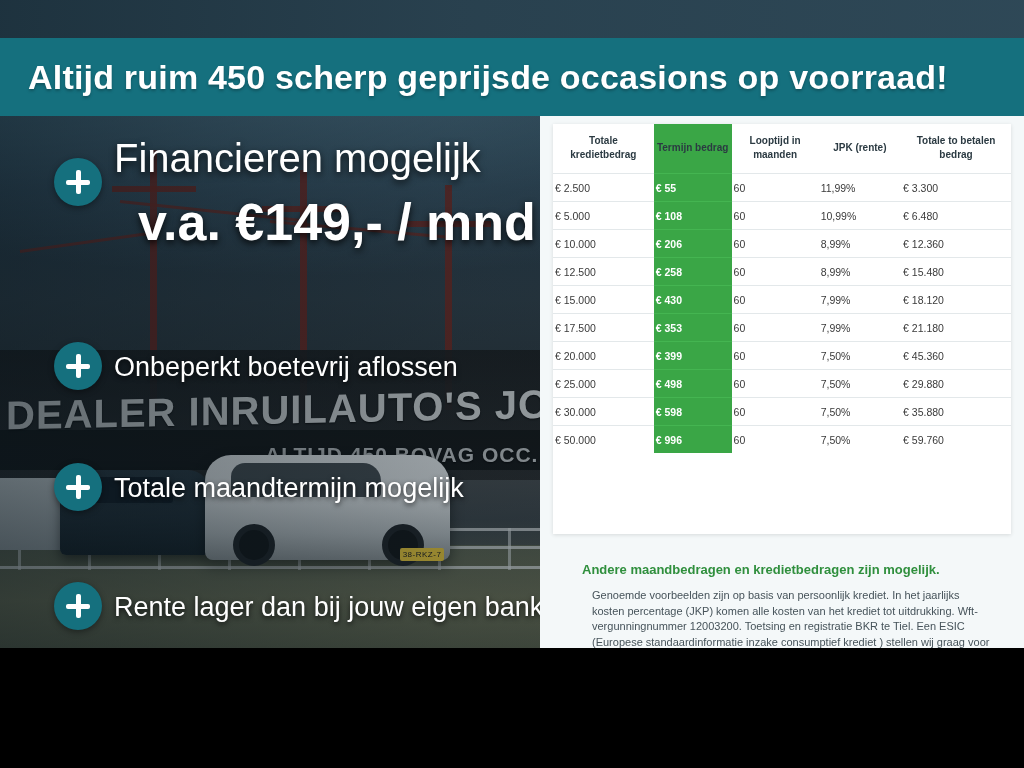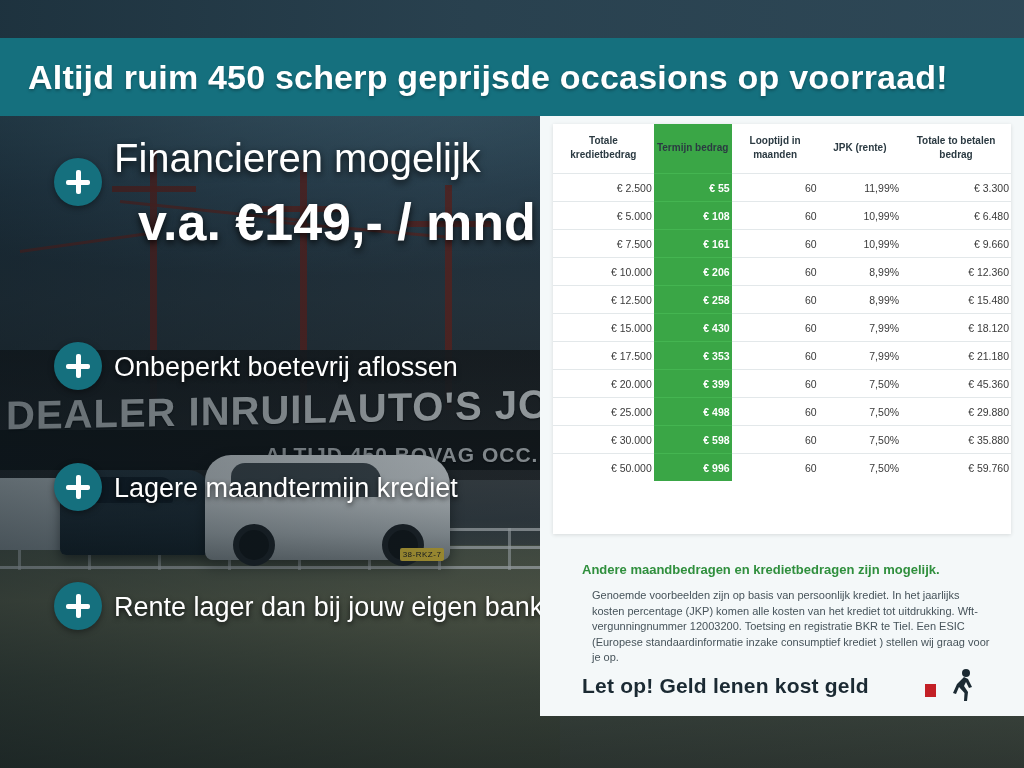--- a/index.html
+++ b/index.html
@@ -4,21 +4,21 @@
 <style>
   * { box-sizing: border-box; margin: 0; padding: 0; }
   html, body {
     width: 1024px; height: 768px;
     font-family: "Liberation Sans", sans-serif;
     background: #000;
     overflow: hidden;
   }
   #page {
     position: relative;
-    width: 1024px; height: 768px;
+    width: 1024px; height: 648px;
     background: #4c1d95;
     overflow: hidden;
   }
 
   
   .photo {
     position: absolute;
     left: 0; top: 0; width: 1024px; height: 768px;
     background:
       linear-gradient(to bottom,
@@ -196,21 +196,21 @@
   table.rates {
     width: 100%; border-collapse: collapse;
     font-size: 10.5px; color: #333;
   }
   table.rates th {
     font-size: 10px; font-weight: bold; color: #2b3a42;
     padding: 10px 2px 12px; text-align: center; line-height: 1.35;
     vertical-align: middle;
   }
   table.rates td {
-    padding: 7.5px 2px; text-align: right;
+    padding: 7.5px 2px; text-align: left;
     border-top: 1px solid #e3e8ea;
     color: #3a3a3a; font-size: 10.5px;
   }
   table.rates .col-term th, table.rates td.col-term {
     background: #3aa646; color: #fff; font-weight: bold;
     border-top: 1px solid #44b551;
   }
   th.col-term { background: #3aa646; color: #fff; }
   td.col-term { background: #3aa646; color: #fff; font-weight: bold; }
   .c1 { width: 22%; border-radius: 7px; }
@@ -309,21 +309,21 @@
   <div class="features">
 
     <div class="bullet" style="left:54px; top:38px;"></div>
     <div class="headline1" style="top:16px;">Financieren mogelijk</div>
     <div class="headline2" style="top:72px;">v.a. €149,- / mnd</div>
 
     <div class="bullet" style="left:54px; top:222px;"></div>
     <div class="feat-text" style="left:114px; top:232px;">Onbeperkt boetevrij aflossen</div>
 
     <div class="bullet" style="left:54px; top:343px;"></div>
-    <div class="feat-text" style="left:114px; top:353px;">Lagere maandtermijn krediet</div>
+    <div class="feat-text" style="left:114px; top:353px;">Totale maandtermijn mogelijk</div>
 
     <div class="bullet" style="left:54px; top:462px;"></div>
     <div class="feat-text" style="left:114px; top:472px;">Rente lager dan bij jouw eigen bank</div>
   </div>
 
   <div class="panel">
 
     <div class="table-card">
       <table class="rates">
         <thead>
@@ -344,27 +344,20 @@
               <td class="c5">€ 3.300</td>
             </tr>
             <tr>
               <td class="c1">€ 5.000</td>
               <td class="c2 col-term">€ 108</td>
               <td class="c3">60</td>
               <td class="c4">10,99%</td>
               <td class="c5">€ 6.480</td>
             </tr>
             <tr>
-              <td class="c1">€ 7.500</td>
-              <td class="c2 col-term">€ 161</td>
-              <td class="c3">60</td>
-              <td class="c4">10,99%</td>
-              <td class="c5">€ 9.660</td>
-            </tr>
-            <tr>
               <td class="c1">€ 10.000</td>
               <td class="c2 col-term">€ 206</td>
               <td class="c3">60</td>
               <td class="c4">8,99%</td>
               <td class="c5">€ 12.360</td>
             </tr>
             <tr>
               <td class="c1">€ 12.500</td>
               <td class="c2 col-term">€ 258</td>
               <td class="c3">60</td>

